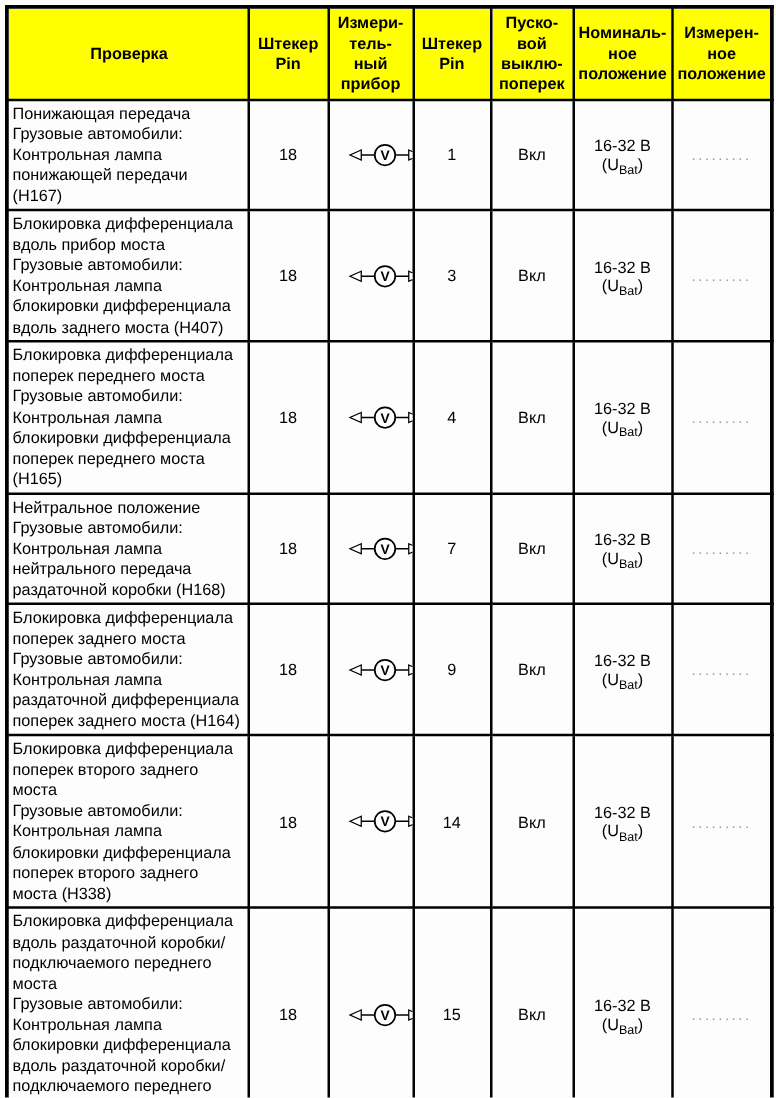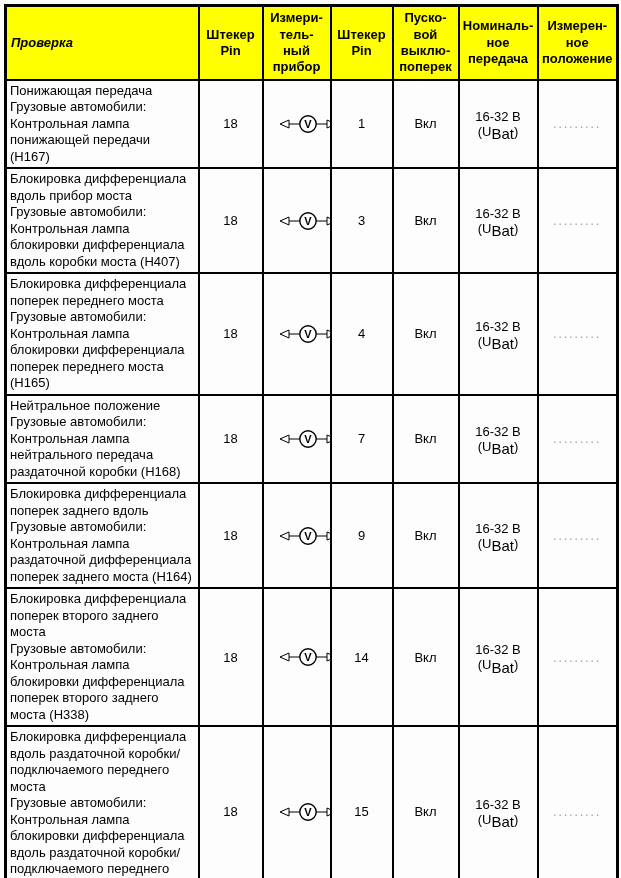--- a/index.html
+++ b/index.html
@@ -37,23 +37,22 @@
     background: var(--header-bg);
     font-size: 13px;
     font-weight: bold;
     text-align: center;
     vertical-align: middle;
     padding: 2px;
     white-space: pre-line;
     line-height: 1.25;
   }
   th.check-h {
-    text-align: left;
+    text-align: center;
     padding-left: 4px;
-    font-style: italic;
   }
   tbody tr:nth-child(1) { height: 84px; }
   tbody tr:nth-child(2) { height: 102px; }
   tbody tr:nth-child(3) { height: 118px; }
   tbody tr:nth-child(4) { height: 84px; }
   tbody tr:nth-child(5) { height: 102px; }
   tbody tr:nth-child(6) { height: 133px; }
   tbody tr:nth-child(7) { height: 166px; }
   td {
     font-size: 13px;
@@ -63,21 +62,21 @@
   }
   td.check {
     text-align: left;
     vertical-align: top;
     padding: 2px 5px 2px 3px;
     line-height: 16.5px;
   }
   td.check span { display: block; }
   .trucks { font-weight: normal; }
   .nominal-unit sub {
-    font-size: 15px;
+    font-size: 10px;
     line-height: 0;
     margin-top: 11px;
   }
   .dots {
     color: var(--dots);
     letter-spacing: 2px;
     font-size: 12px;
   }
   .vmeter {
     display: inline-block;
@@ -108,21 +107,21 @@
 ный
 прибор</th>
         <th>Штекер
 Pin</th>
         <th>Пуско-
 вой
 выклю-
 поперек</th>
         <th>Номиналь-
 ное
-передача</th>
+положение</th>
         <th>Измерен-
 ное
 положение</th>
       </tr>
     </thead>
     <tbody>
   <tr>
     <td class="check">
       <span>Понижающая передача</span>
       <span class="trucks">Грузовые автомобили:</span>
@@ -146,21 +145,21 @@
     </td>
     <td>
       <span class="dots">.........</span>
     </td>
   </tr>
 
   <tr>
     <td class="check">
       <span>Блокировка дифференциала вдоль прибор моста</span>
       <span class="trucks">Грузовые автомобили:</span>
-      <span>Контрольная лампа блокировки дифференциала вдоль коробки моста (H407)</span>
+      <span>Контрольная лампа блокировки дифференциала вдоль заднего моста (H407)</span>
     </td>
     <td>18</td>
     <td>
       <svg class="vmeter" width="62" height="22" viewBox="0 0 62 22">
         <line x1="4" y1="11" x2="58" y2="11" stroke="#000" stroke-width="1.2"></line>
         <path d="M12 7 L3 11 L12 15 Z" fill="#ffffff" stroke="#000" stroke-width="1"></path>
         <path d="M50 7 L59 11 L50 15 Z" fill="#ffffff" stroke="#000" stroke-width="1"></path>
         <circle cx="31" cy="11" r="8.2" fill="#ffffff" stroke="#000" stroke-width="1.4"></circle>
         <text x="31" y="15" text-anchor="middle" font-size="11" font-weight="bold" fill="#000">V</text>
       </svg>
@@ -225,21 +224,21 @@
       <div>16-32 В</div>
       <div class="nominal-unit"><span>(U</span><sub>Bat</sub><span>)</span></div>
     </td>
     <td>
       <span class="dots">.........</span>
     </td>
   </tr>
 
   <tr>
     <td class="check">
-      <span>Блокировка дифференциала поперек заднего вдоль</span>
+      <span>Блокировка дифференциала поперек заднего моста</span>
       <span class="trucks">Грузовые автомобили:</span>
       <span>Контрольная лампа раздаточной дифференциала поперек заднего моста (H164)</span>
     </td>
     <td>18</td>
     <td>
       <svg class="vmeter" width="62" height="22" viewBox="0 0 62 22">
         <line x1="4" y1="11" x2="58" y2="11" stroke="#000" stroke-width="1.2"></line>
         <path d="M12 7 L3 11 L12 15 Z" fill="#ffffff" stroke="#000" stroke-width="1"></path>
         <path d="M50 7 L59 11 L50 15 Z" fill="#ffffff" stroke="#000" stroke-width="1"></path>
         <circle cx="31" cy="11" r="8.2" fill="#ffffff" stroke="#000" stroke-width="1.4"></circle>

